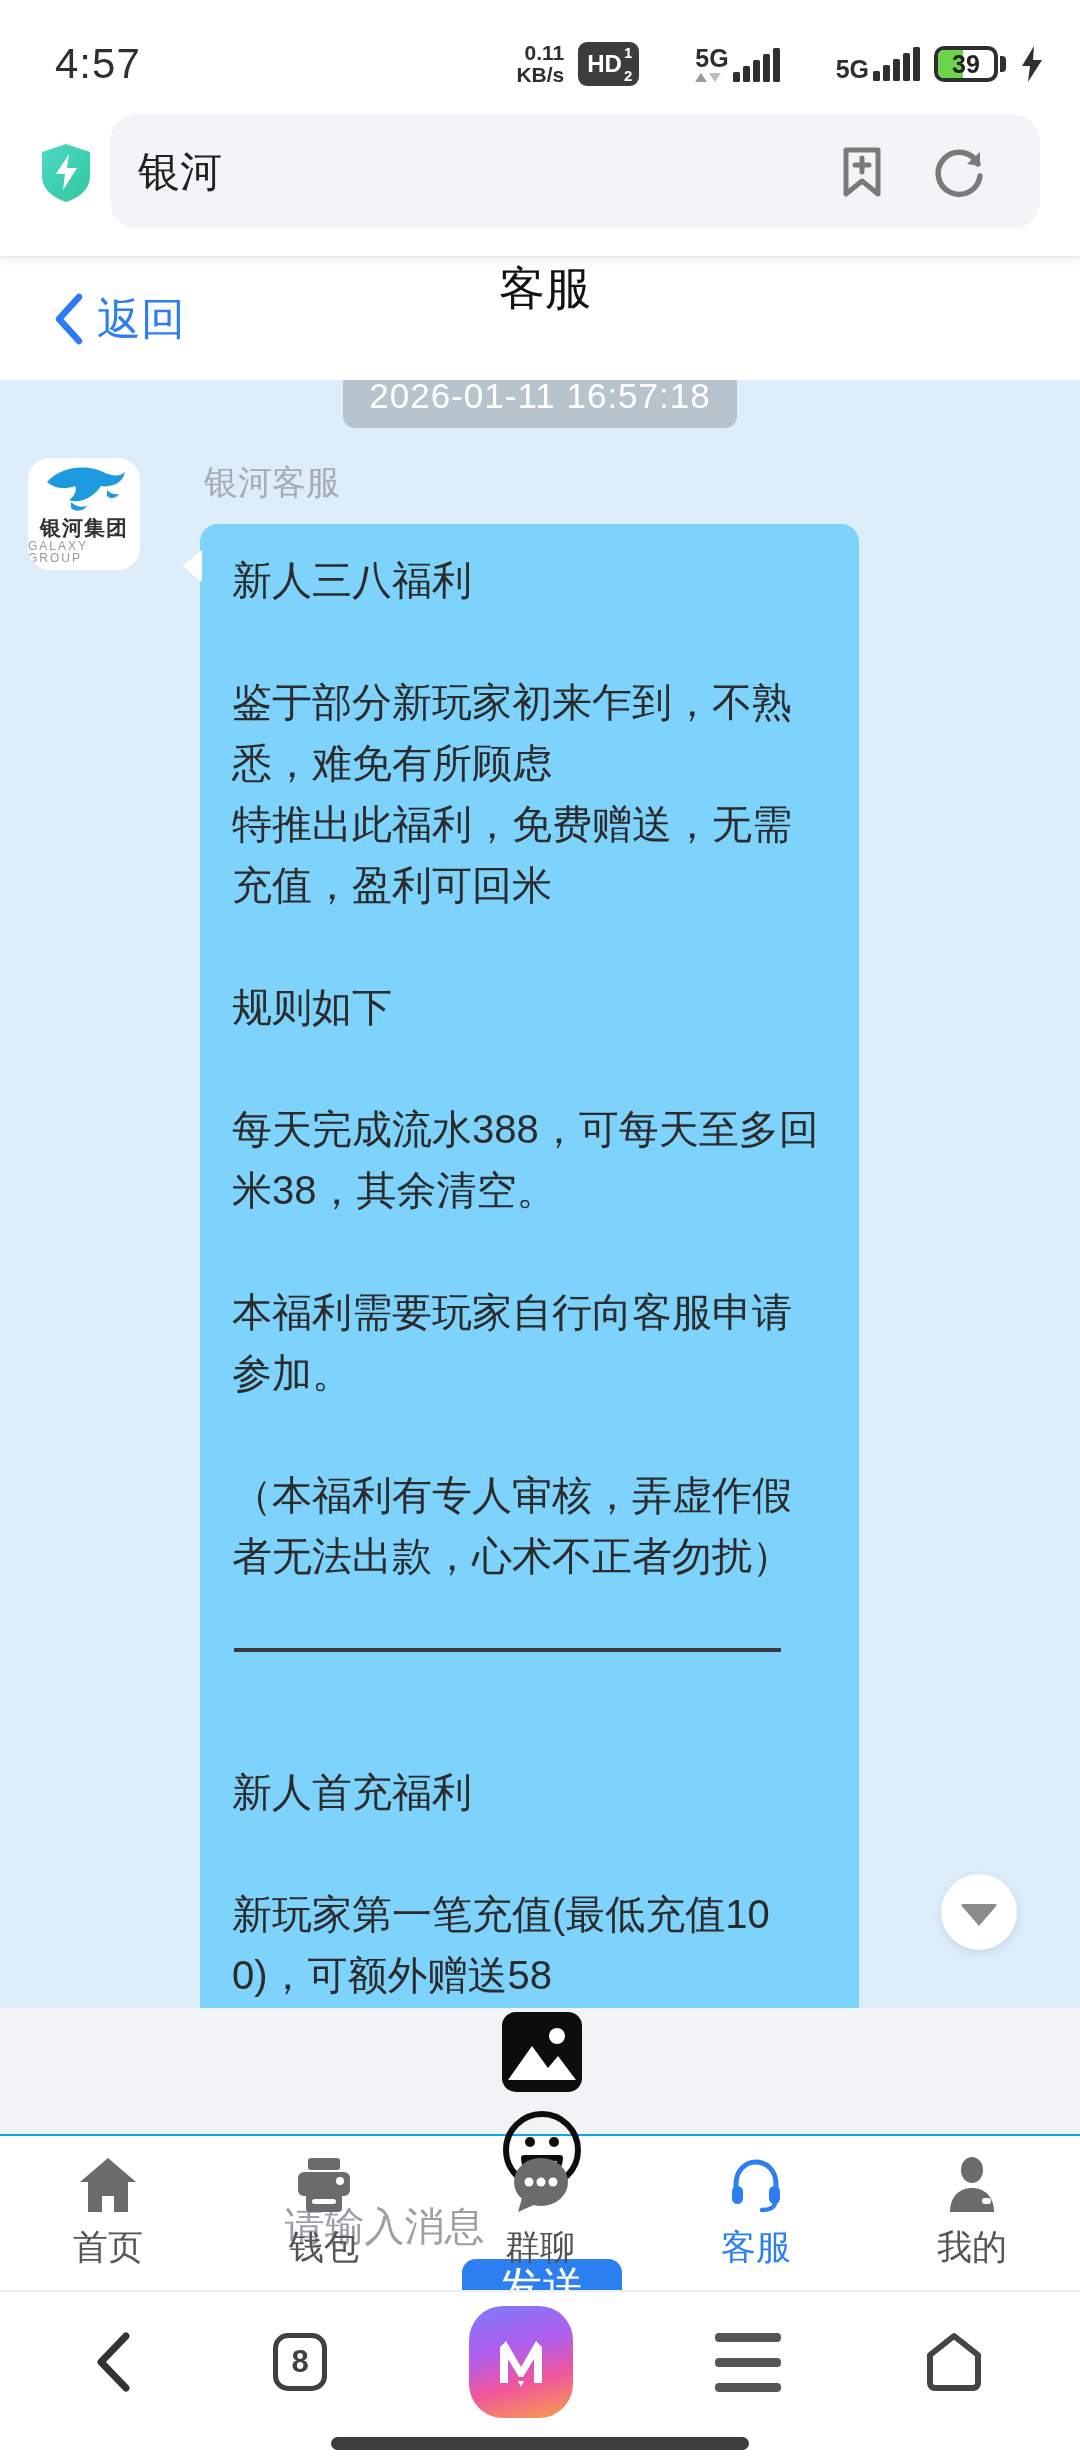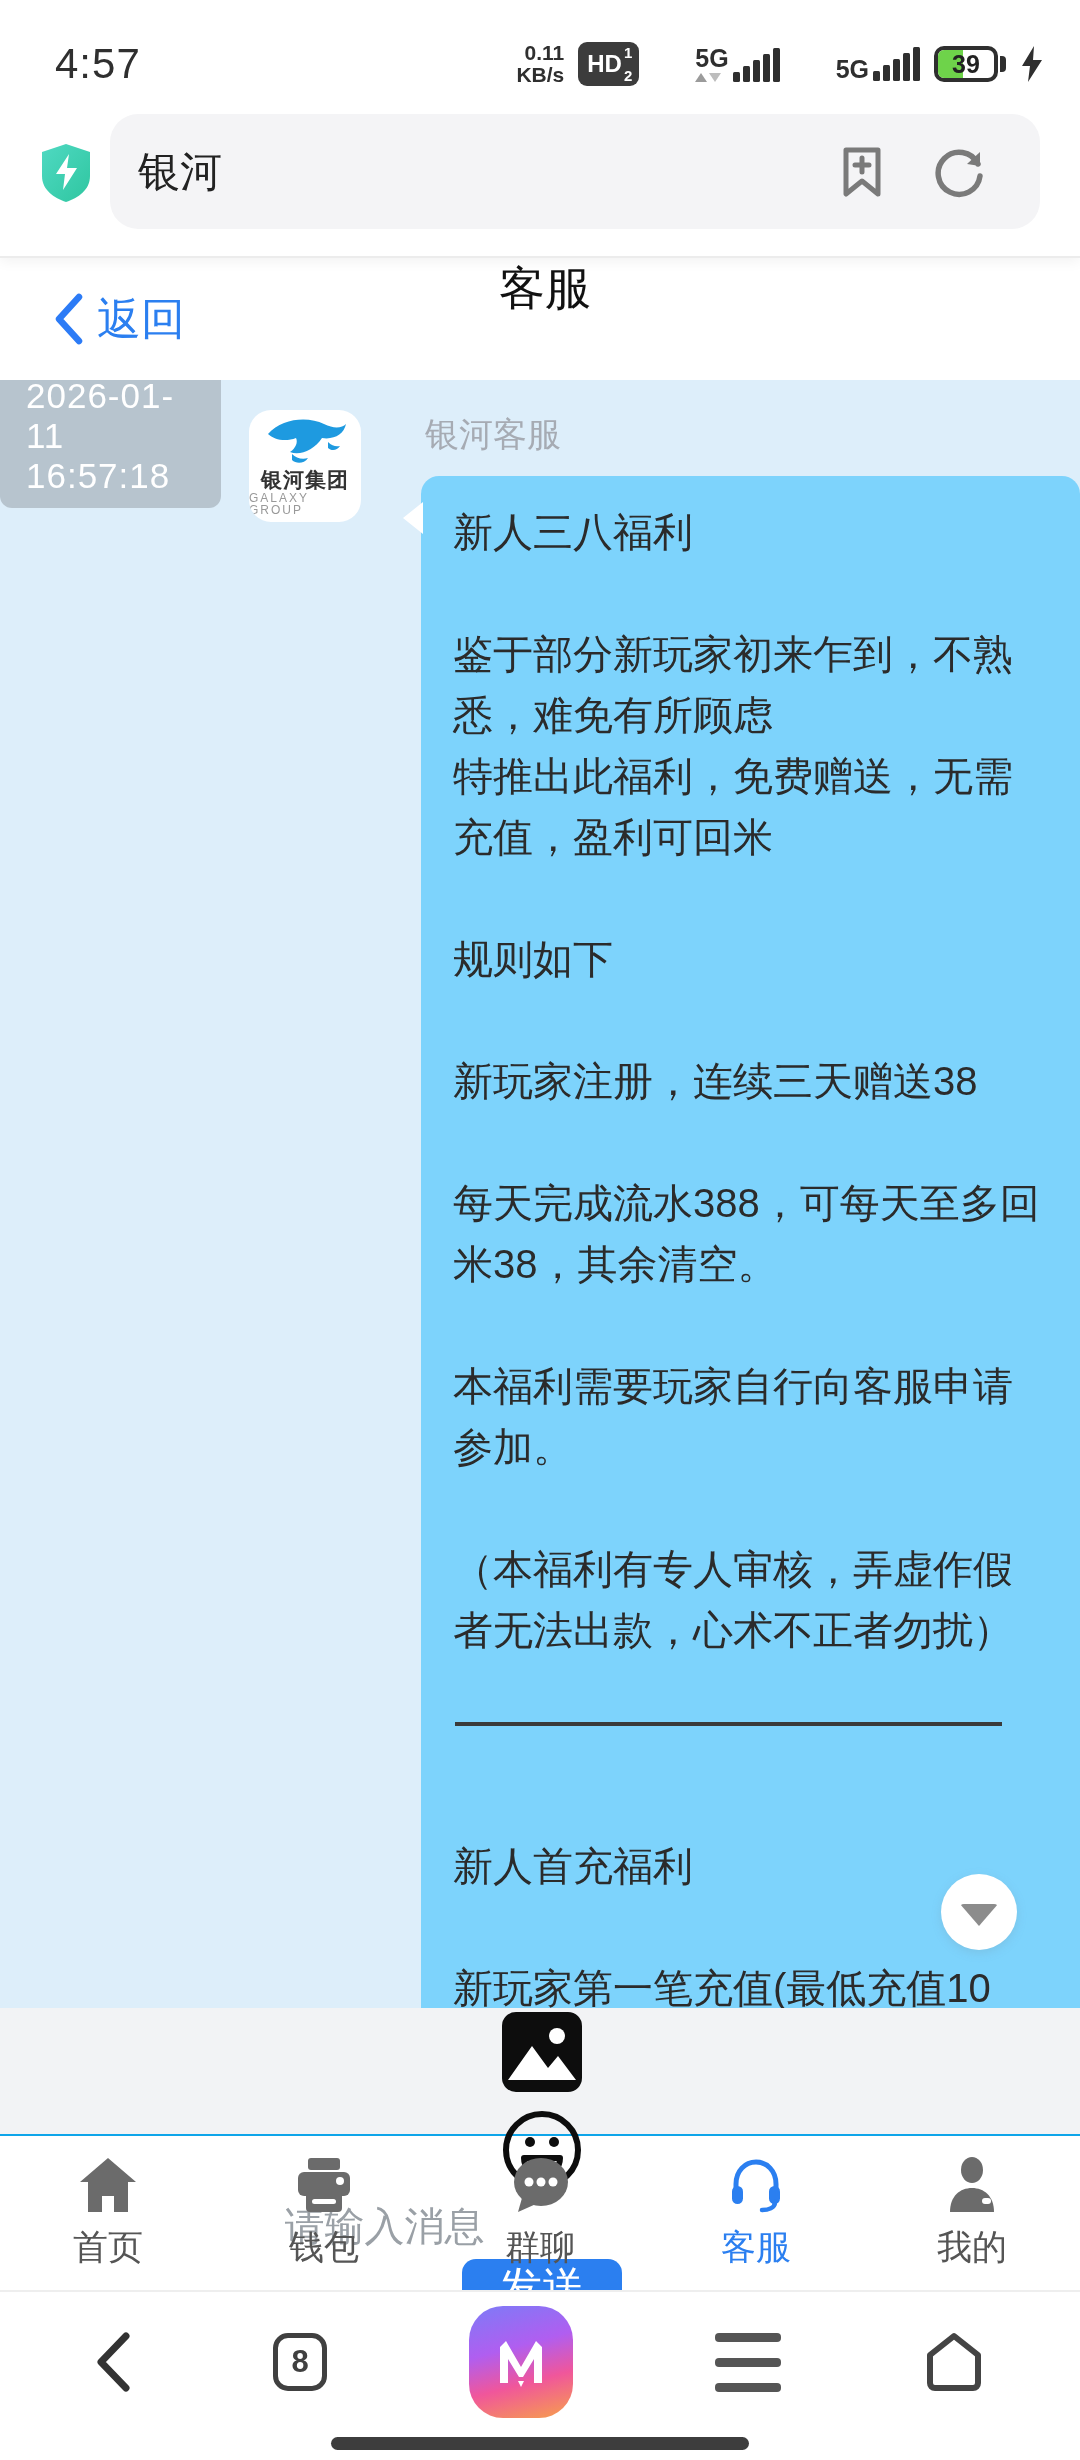--- a/index.html
+++ b/index.html
@@ -45,21 +45,21 @@
   .urlicon{width:56px; height:56px; flex:0 0 auto;}
   .urlicon + .urlicon{margin-left:42px;}
 
   
   .pageheader{height:122px; background:#fff; position:relative; display:flex; align-items:flex-start; justify-content:center;}
   .backlink{position:absolute; left:55px; top:0; bottom:0; display:flex; align-items:center; gap:14px; color:var(--accent); cursor:pointer;}
   .backlink .txt{font-size:44px;}
   .pagetitle{font-size:46px; font-weight:500; color:#111; margin-left:10px;}
 
   
-  .chat{height:1628px; background:var(--chat-bg); overflow:hidden; position:relative; display:flex; flex-direction:row; align-items:flex-start;}
+  .chat{height:1628px; background:var(--chat-bg); overflow:hidden; position:relative; display:flex; flex-direction:column; align-items:center;}
   .stamp{margin-top:-14px; background:var(--pill-bg); color:#fff; font-size:35px; padding:10px 26px 12px;
          border-radius:12px; letter-spacing:1px;}
   .msgrow{align-self:stretch; display:flex; padding:30px 0 0 28px;}
   .avatar{width:112px; height:112px; background:#fff; border-radius:22px; flex:0 0 auto;
           display:flex; flex-direction:column; align-items:center; justify-content:center; overflow:hidden;}
   .avatar svg{width:86px; height:52px; display:block;}
   .brand-cn{font-size:21px; font-weight:700; color:#333; letter-spacing:1px; line-height:24px;}
   .brand-en{font-size:12px; color:#999; letter-spacing:2px; line-height:12px;}
   .msgcol{margin-left:60px; flex:1; max-width:659px;}
   .sendername{font-size:34px; color:#a6abb3; margin:2px 0 18px 4px;}
@@ -216,21 +216,20 @@
       </div>
       <div class="msgcol">
         <div class="sendername">银河客服</div>
         <div class="bubble">
           <span class="tail"></span>
           <div>
               <div class="para">新人三八福利</div>
               <div class="para">鉴于部分新玩家初来乍到，不熟悉，难免有所顾虑
 特推出此福利，免费赠送，无需充值，盈利可回米</div>
               <div class="para">规则如下</div>
-              <div class="para">新玩家注册，连续三天赠送38</div>
               <div class="para">每天完成流水388，可每天至多回米38，其余清空。</div>
               <div class="para">本福利需要玩家自行向客服申请参加。</div>
               <div class="para">（本福利有专人审核，弄虚作假者无法出款，心术不正者勿扰）</div>
               <div class="para-divider"></div>
               <div class="para">新人首充福利</div>
               <div class="para">新玩家第一笔充值(最低充值100)，可额外赠送58</div>
             </div>
         </div>
       </div>
     </div>

